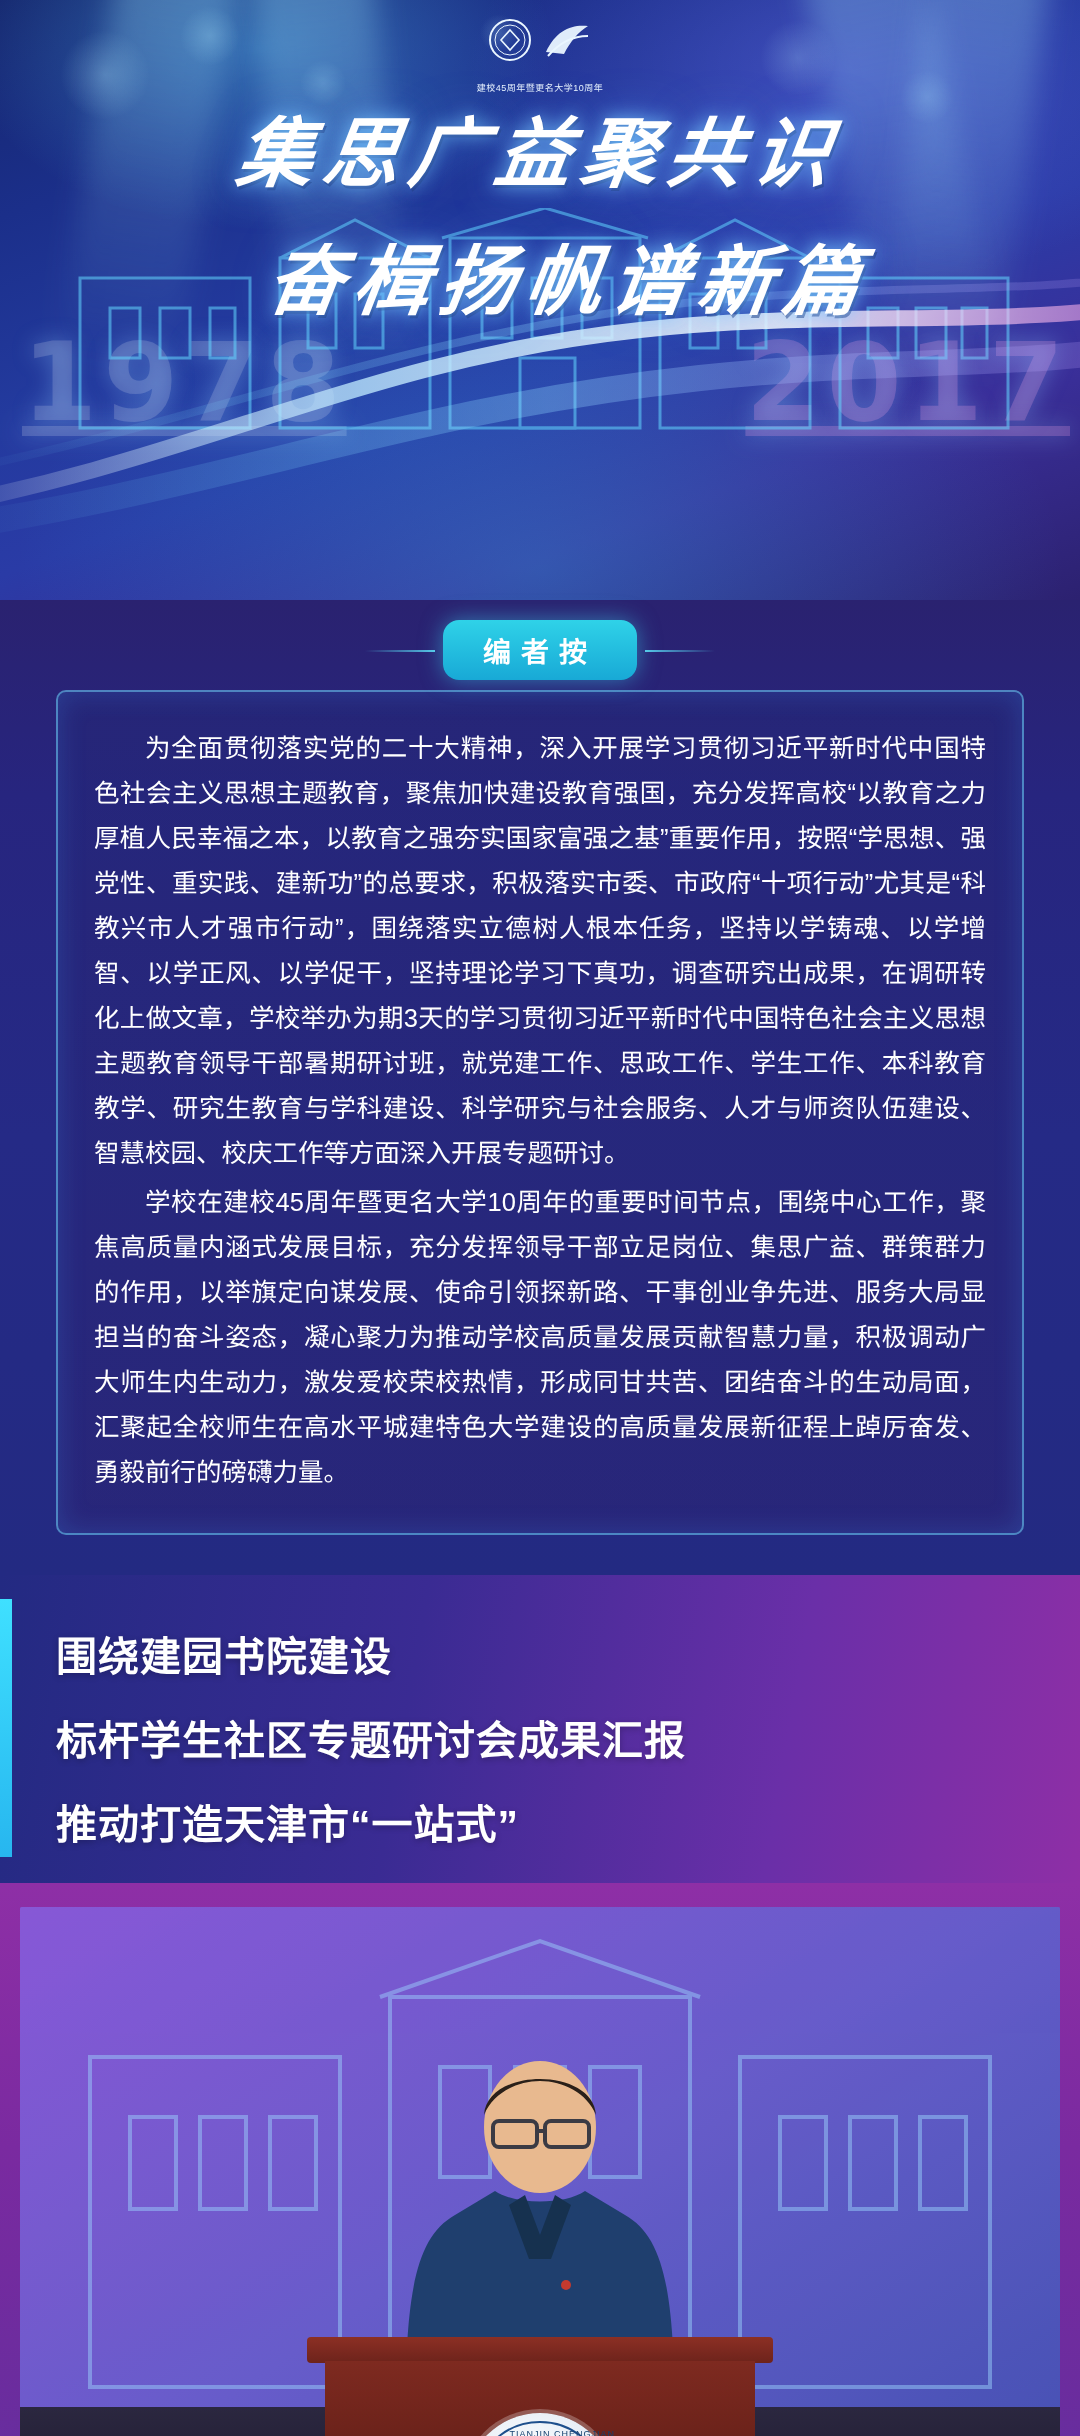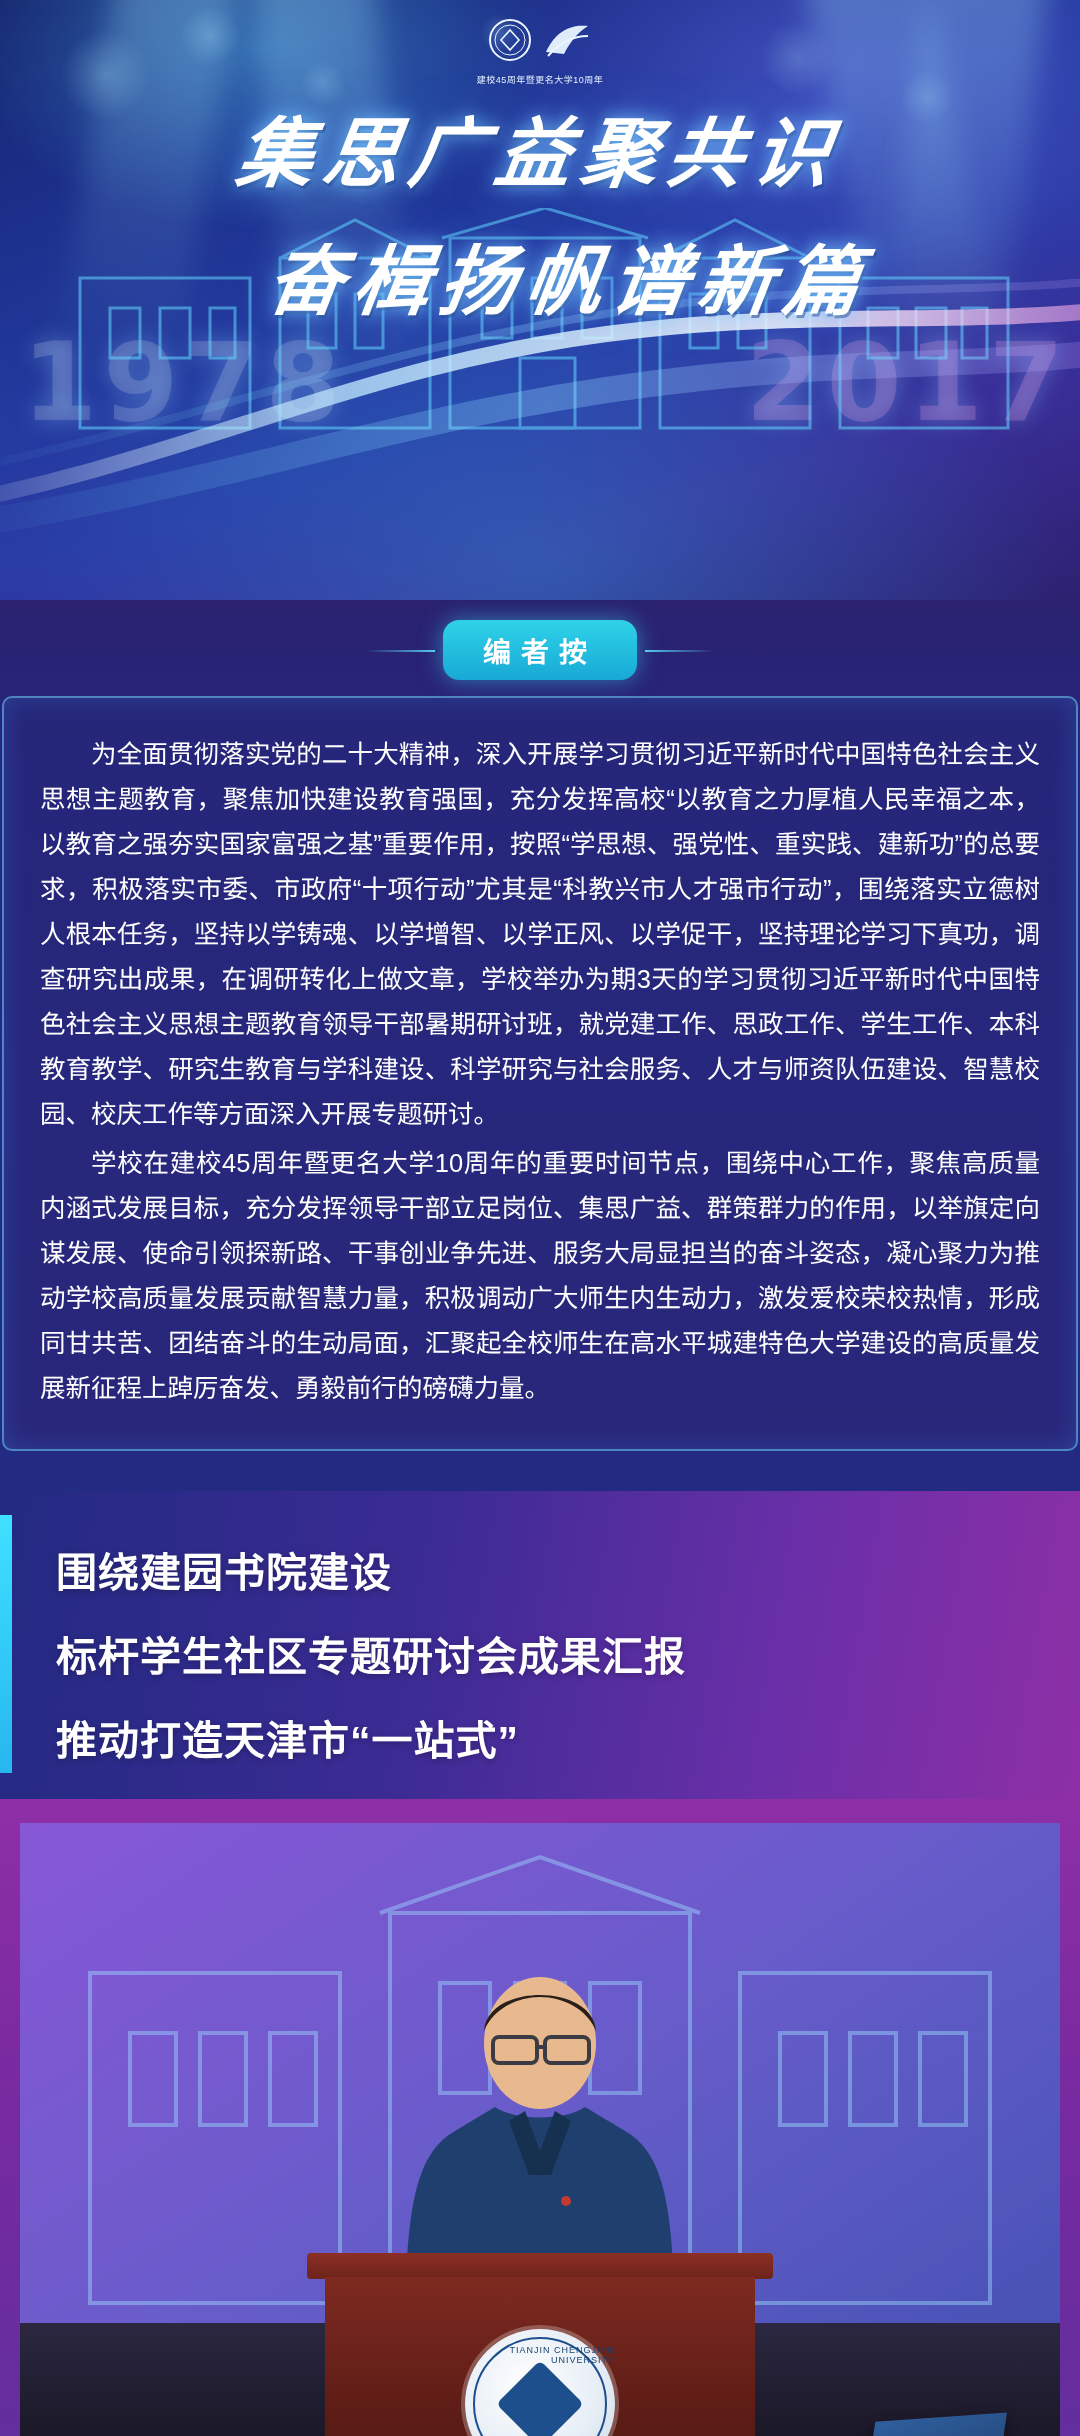--- a/index.html
+++ b/index.html
@@ -50,20 +50,21 @@
   }
   .hero-year {
     position: absolute;
     top: 320px;
     font-size: 108px;
     font-weight: bold;
     letter-spacing: 6px;
     color: rgba(255,255,255,0.16);
     text-shadow: 0 0 22px rgba(140,200,255,0.35);
     font-family: "DejaVu Sans", sans-serif;
+    text-decoration: underline;
   }
   #hero-year-left { left: 22px; }
   #hero-year-right { right: 10px; color: rgba(255,170,230,0.22); }
 
   .hero-building {
     position: absolute;
     left: 50%;
     transform: translateX(-50%);
     bottom: 162px;
     width: 980px;
@@ -87,21 +88,21 @@
     text-align: center;
     width: 240px;
   }
   .hero-logo-marks {
     display: flex;
     justify-content: center;
     align-items: center;
     gap: 10px;
   }
   .hero-logo-caption {
-    margin-top: 11px;
+    margin-top: 19px;
     font-size: 9px;
     color: #eaf4ff;
     letter-spacing: 0.5px;
     white-space: nowrap;
   }
 
   .hero-title {
     position: absolute;
     top: 92px;
     left: 0;
@@ -161,22 +162,22 @@
     height: 2px;
     background: linear-gradient(to right, rgba(90,220,245,0), rgba(90,220,245,0.9));
   }
   .note-badge::before { left: -78px; }
   .note-badge::after {
     right: -78px;
     background: linear-gradient(to left, rgba(90,220,245,0), rgba(90,220,245,0.9));
   }
 
   .note-card {
-    margin: 16px auto 0;
-    width: 1076px;
+    margin: 10px auto 0;
+    width: 968px;
     box-sizing: border-box;
     border: 2px solid rgba(110,215,255,0.55);
     border-radius: 10px;
     background: linear-gradient(180deg, rgba(36,40,120,0.55), rgba(45,35,115,0.55));
     padding: 34px 36px 38px;
     box-shadow: 0 0 28px rgba(70,160,255,0.22) inset;
   }
   .note-p {
     color: #ffffff;
     font-size: 25.5px;

